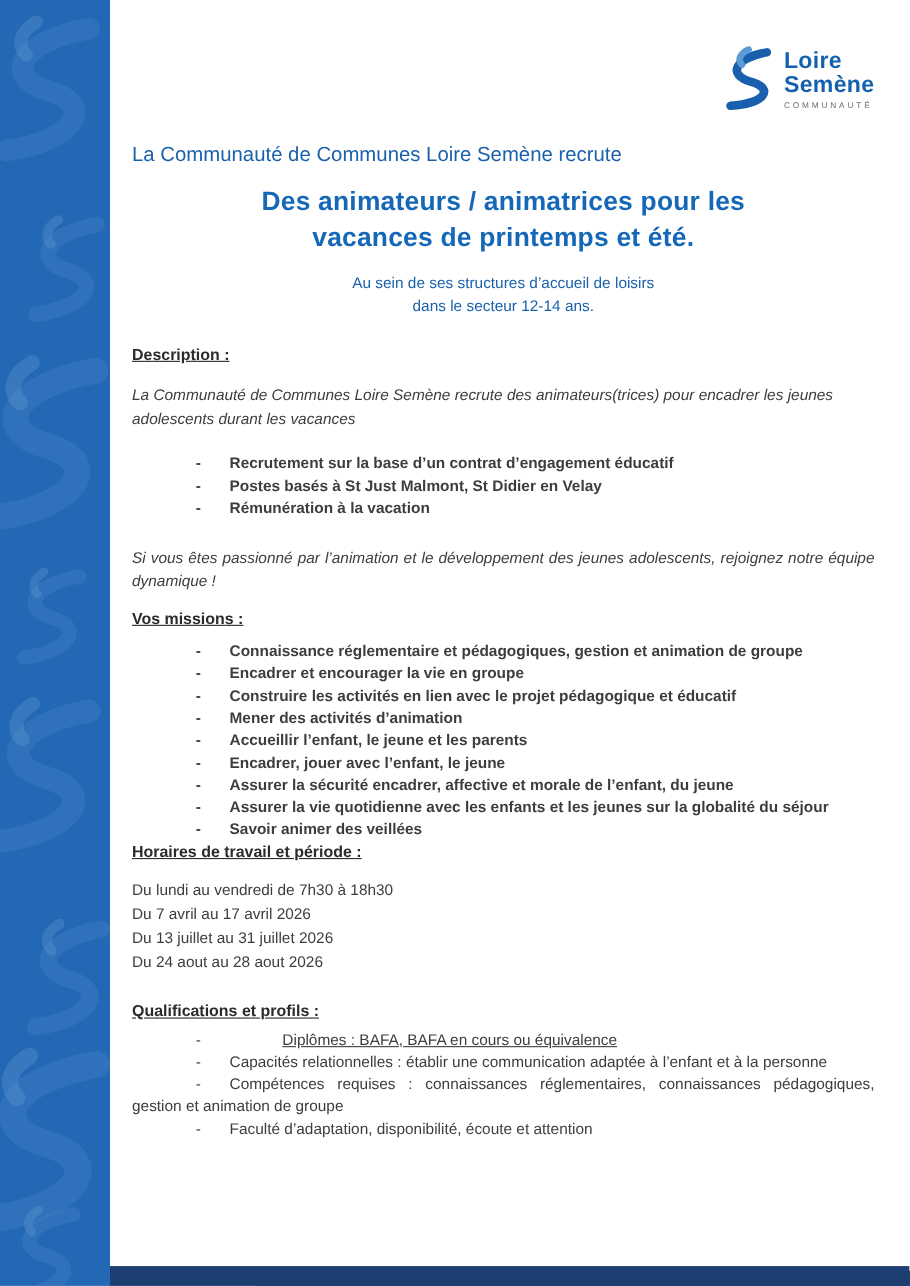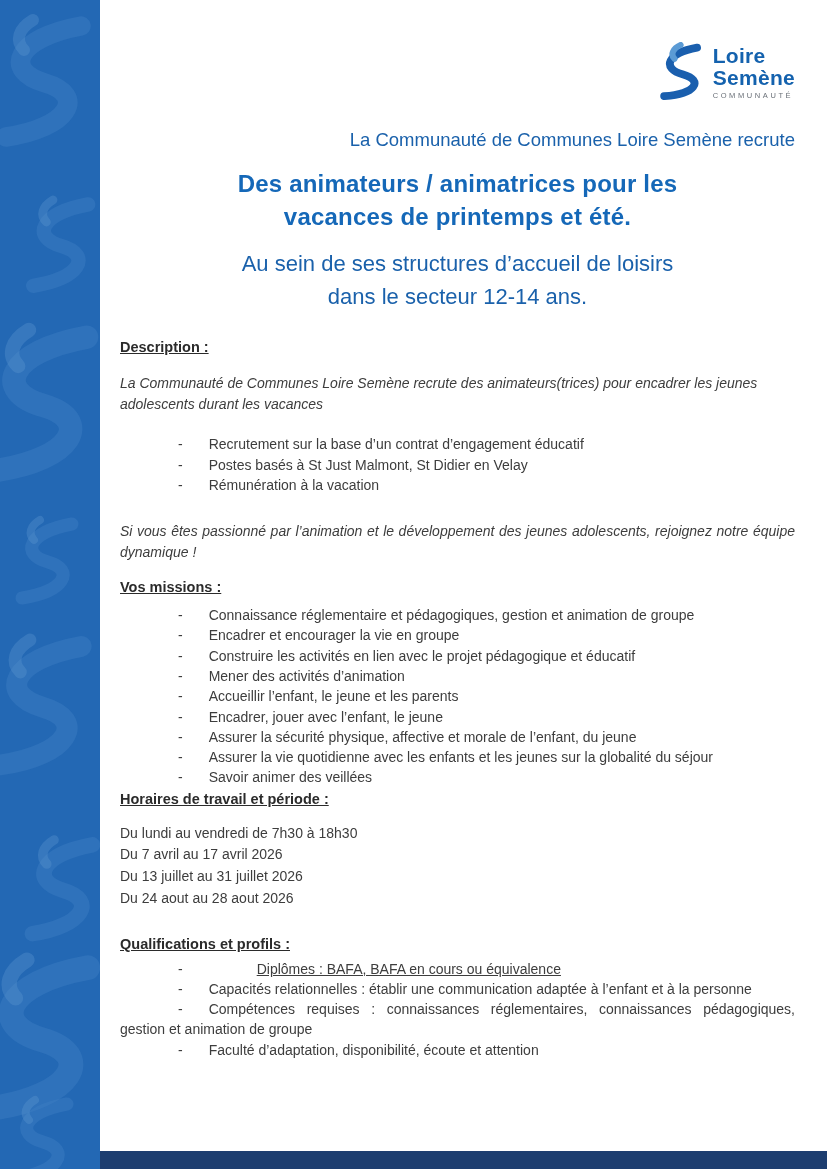--- a/index.html
+++ b/index.html
@@ -24,39 +24,39 @@
     padding:0 97px 0 20px; font-size:14px; overflow:hidden;
   }
   
   .logo-row { display:flex; justify-content:flex-end; margin-top:42px; }
   .logo { display:flex; align-items:center; gap:9px; }
   .logo-text .l1, .logo-text .l2 {
     font-size:21px; font-weight:bold; color:#1462ae; line-height:1.04; letter-spacing:.3px;
   }
   .logo-sub { font-size:7.5px; letter-spacing:2.6px; color:#6a7078; margin-top:2px; }
   
-  .doc-intro  { margin-top:26px; text-align:right; color:#1a61ab; font-size:18.5px; }
+  .doc-intro  { margin-top:26px; text-align:left; color:#1a61ab; font-size:18.5px; }
   .doc-title  { margin-top:16px; text-align:center; color:#1568b8; font-size:24px;
                 font-weight:800; line-height:1.38; letter-spacing:.2px; }
-  .doc-subtitle { margin-top:14px; text-align:center; color:#1a61ab; font-size:22px; line-height:1.5; }
+  .doc-subtitle { margin-top:14px; text-align:center; color:#1a61ab; font-size:14px; line-height:1.5; }
   
   .section-heading { font-weight:bold; color:#2b2b2b; text-decoration:underline; font-size:14.5px; }
   .mt-desc  { margin-top:26px; }
   .mt-miss  { margin-top:16px; }
   .mt-hor   { margin-top:3px;  }
   .mt-qual  { margin-top:26px; }
   .para { margin-top:18px; line-height:1.5;font-style:italic; }
   .justify { text-align:justify; }
   
   .list { line-height:1.45; }
   .desc-list { margin-top:19px; }
   .mission-list { margin-top:10px; }
   .qual-list { margin-top:7px; }
   .li { line-height:1.45; }
-  .li.hang45 { margin-left:45px; text-indent:13px; }   
+  .li.hang45 { margin-left:45px; text-indent:13px;font-weight:bold; }   
   .li.hang0  { margin-left:0;  text-indent:58px; }     
   .tab { display:inline-block; width:26px; }
   .u-text { text-decoration:underline;padding-left:48px; }
   
   .sched { margin-top:16px; line-height:1.55; }
 </style>
 </head>
 <body>
 
 <div class="page">
@@ -126,21 +126,21 @@
 
     <div class="section-heading mt-miss">Vos missions :</div>
 
     <div class="list mission-list">
       <div class="li hang45 justify"><span class="dash">-</span><span class="tab"></span><span class="txt">Connaissance réglementaire et pédagogiques, gestion et animation de groupe</span></div>
       <div class="li hang45 justify"><span class="dash">-</span><span class="tab"></span><span class="txt">Encadrer et encourager la vie en groupe</span></div>
       <div class="li hang45 justify"><span class="dash">-</span><span class="tab"></span><span class="txt">Construire les activités en lien avec le projet pédagogique et éducatif</span></div>
       <div class="li hang45 justify"><span class="dash">-</span><span class="tab"></span><span class="txt">Mener des activités d’animation</span></div>
       <div class="li hang45 justify"><span class="dash">-</span><span class="tab"></span><span class="txt">Accueillir l’enfant, le jeune et les parents</span></div>
       <div class="li hang45 justify"><span class="dash">-</span><span class="tab"></span><span class="txt">Encadrer, jouer avec l’enfant, le jeune</span></div>
-      <div class="li hang45 justify"><span class="dash">-</span><span class="tab"></span><span class="txt">Assurer la sécurité physique, affective et morale de l’enfant, du jeune</span></div>
+      <div class="li hang45 justify"><span class="dash">-</span><span class="tab"></span><span class="txt">Assurer la sécurité encadrer, affective et morale de l’enfant, du jeune</span></div>
       <div class="li hang45 justify"><span class="dash">-</span><span class="tab"></span><span class="txt">Assurer la vie quotidienne avec les enfants et les jeunes sur la globalité du séjour</span></div>
       <div class="li hang45 justify"><span class="dash">-</span><span class="tab"></span><span class="txt">Savoir animer des veillées</span></div>
     </div>
 
     <div class="section-heading mt-hor">Horaires de travail et période :</div>
 
     <div class="sched">
       <div>Du lundi au vendredi de 7h30 à 18h30</div>
       <div>Du 7 avril au 17 avril 2026</div>
       <div>Du 13 juillet au 31 juillet 2026</div>

